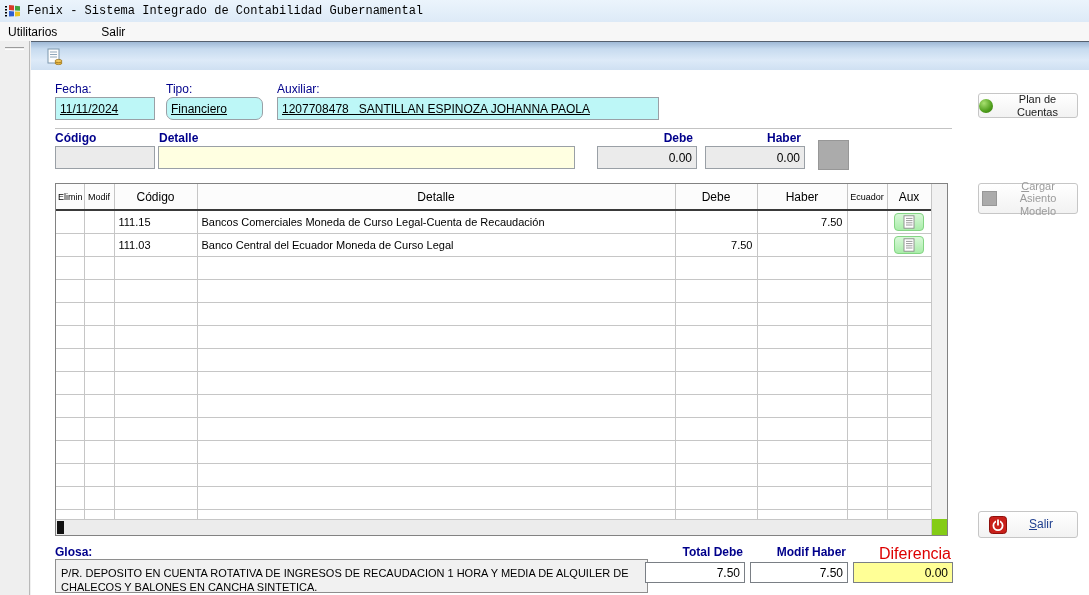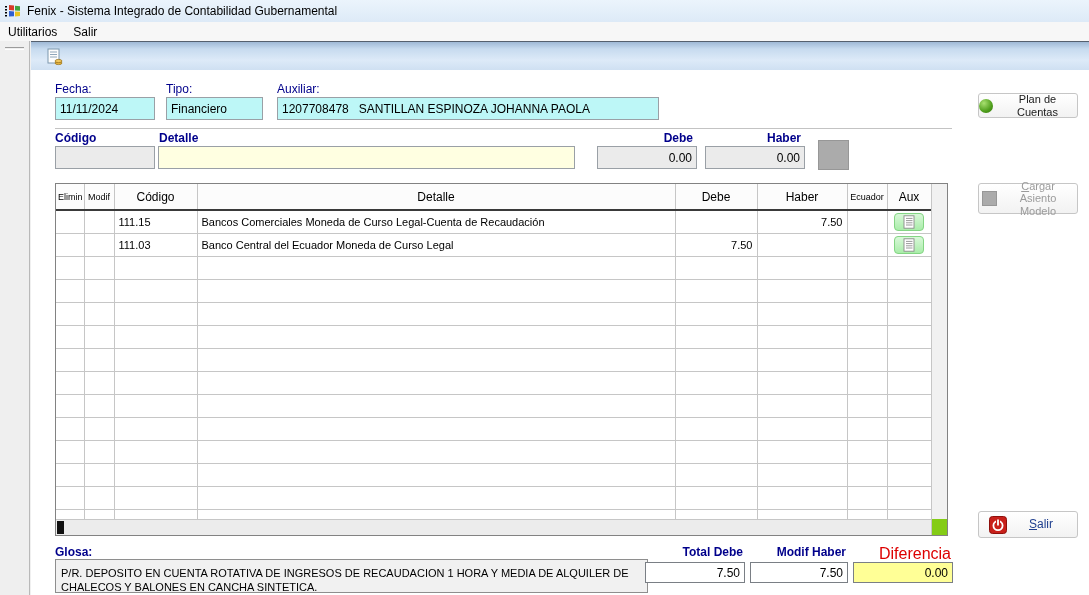--- a/index.html
+++ b/index.html
@@ -2,27 +2,27 @@
 <html><head>
 <meta charset="utf-8">
 <style>
   * { box-sizing: border-box; margin: 0; padding: 0; }
   html,body { width:1089px; height:595px; }
   body { font-family: "Liberation Sans", sans-serif; background:#F0F0F0; overflow:hidden; }
   #app { position:relative; width:1089px; height:595px; background:#F0F0F0; }
 
   
   .titlebar { position:absolute; left:0; top:0; width:1089px; height:22px;
-    background:linear-gradient(180deg,#EBF4FC,#DDEAF7); display:flex; align-items:center; }
+    background:linear-gradient(180deg,#EBF4FC,#DDEAF7); display:flex; align-items:center;font-family:Liberation Mono, monospace; }
   .titlebar .win-icon { width:16px; height:14px; margin:0 6px 0 5px; position:relative; }
   .titlebar .title { font-size:12px; color:#000; }
 
   
   .menubar { position:absolute; left:0; top:22px; width:1089px; height:19px; background:#F7F7F7;
-    display:flex; align-items:center; }
+    display:flex; align-items:center;gap:28px; }
   .menu-item { font-size:12px; color:#000; padding:2px 8px; cursor:default; }
 
   
   .sidepanel { position:absolute; left:0; top:41px; width:30px; height:554px;
     background:#EFEFEF; border-right:1px solid #B9B9B9; }
   .sidepanel .grip { position:absolute; left:5px; top:6px; width:19px; height:3px;
     border-top:1px solid #9C9C9C; border-bottom:1px solid #FFF; }
 
   
   .content { position:absolute; left:31px; top:41px; width:1058px; height:554px; background:#FFF; }
@@ -31,21 +31,21 @@
     background:linear-gradient(180deg,#9FB9D6 0%,#C7DBEF 25%,#DDEAF8 65%,#CFE0F2 100%); }
   .tb-btn { position:absolute; left:12px; top:3px; width:24px; height:23px; border-radius:2px;
     display:flex; align-items:center; justify-content:center; cursor:pointer; }
 
   
   .abs { position:absolute; }
   .lbl { font-size:12px; color:#00008B; white-space:nowrap; }
   .lbl.b { font-weight:bold; }
   .fld { border:1px solid #9AA0A6; font-size:12px; color:#000; padding:0 4px;
     font-family:"Liberation Sans",sans-serif; outline:none; }
-  .cyan  { background:#BDF7F7; }
+  .cyan  { background:#BDF7F7;text-decoration:underline; }
   .gray  { background:#EBEBEB; }
   .yel   { background:#FFFFE1; }
   .right { text-align:right; }
   .sep   { border-top:1px solid #C3C3C3; }
 
   
   .rbtn { position:absolute; background:linear-gradient(180deg,#FFFFFF,#F2F2F2);
     border:1px solid #C6C6C6; border-radius:3px; font-size:11px; color:#1a1a1a;
     display:flex; align-items:center; justify-content:center; gap:5px; cursor:pointer;
     text-align:center; line-height:1.15; }
@@ -131,21 +131,21 @@
           <ellipse cx="13.5" cy="14" rx="3.5" ry="1.6" fill="#F3C85E" stroke="#8F6A12" stroke-width="0.7"></ellipse>
         </svg>
       </span>
     </div>
   </div>
 
   <span class="abs lbl" style="left:55px;top:82px">Fecha:</span>
   <input class="abs fld cyan" style="left: 55px; top: 97px; width: 100px; height: 23px;" value="11/11/2024">
 
   <span class="abs lbl" style="left:166px;top:82px">Tipo:</span>
-  <input class="abs fld cyan" style="left: 166px; top: 97px; width: 97px; height: 23px;" value="Financiero">
+  <input class="abs fld cyan" style="left: 166px; top: 97px; width: 97px; height: 23px; border-radius: 7px;" value="Financiero">
 
   <span class="abs lbl" style="left:277px;top:82px">Auxiliar:</span>
   <input class="abs fld cyan" style="left: 277px; top: 97px; width: 382px; height: 23px;" value="1207708478   SANTILLAN ESPINOZA JOHANNA PAOLA">
 
   <div class="abs sep" style="left:55px;top:128px;width:897px"></div>
 
   <span class="abs lbl b" style="left:55px;top:131px">Código</span>
   <input class="abs fld gray" style="left: 55px; top: 146px; width: 100px; height: 23px;" value="">
 
   <span class="abs lbl b" style="left:159px;top:131px">Detalle</span>

